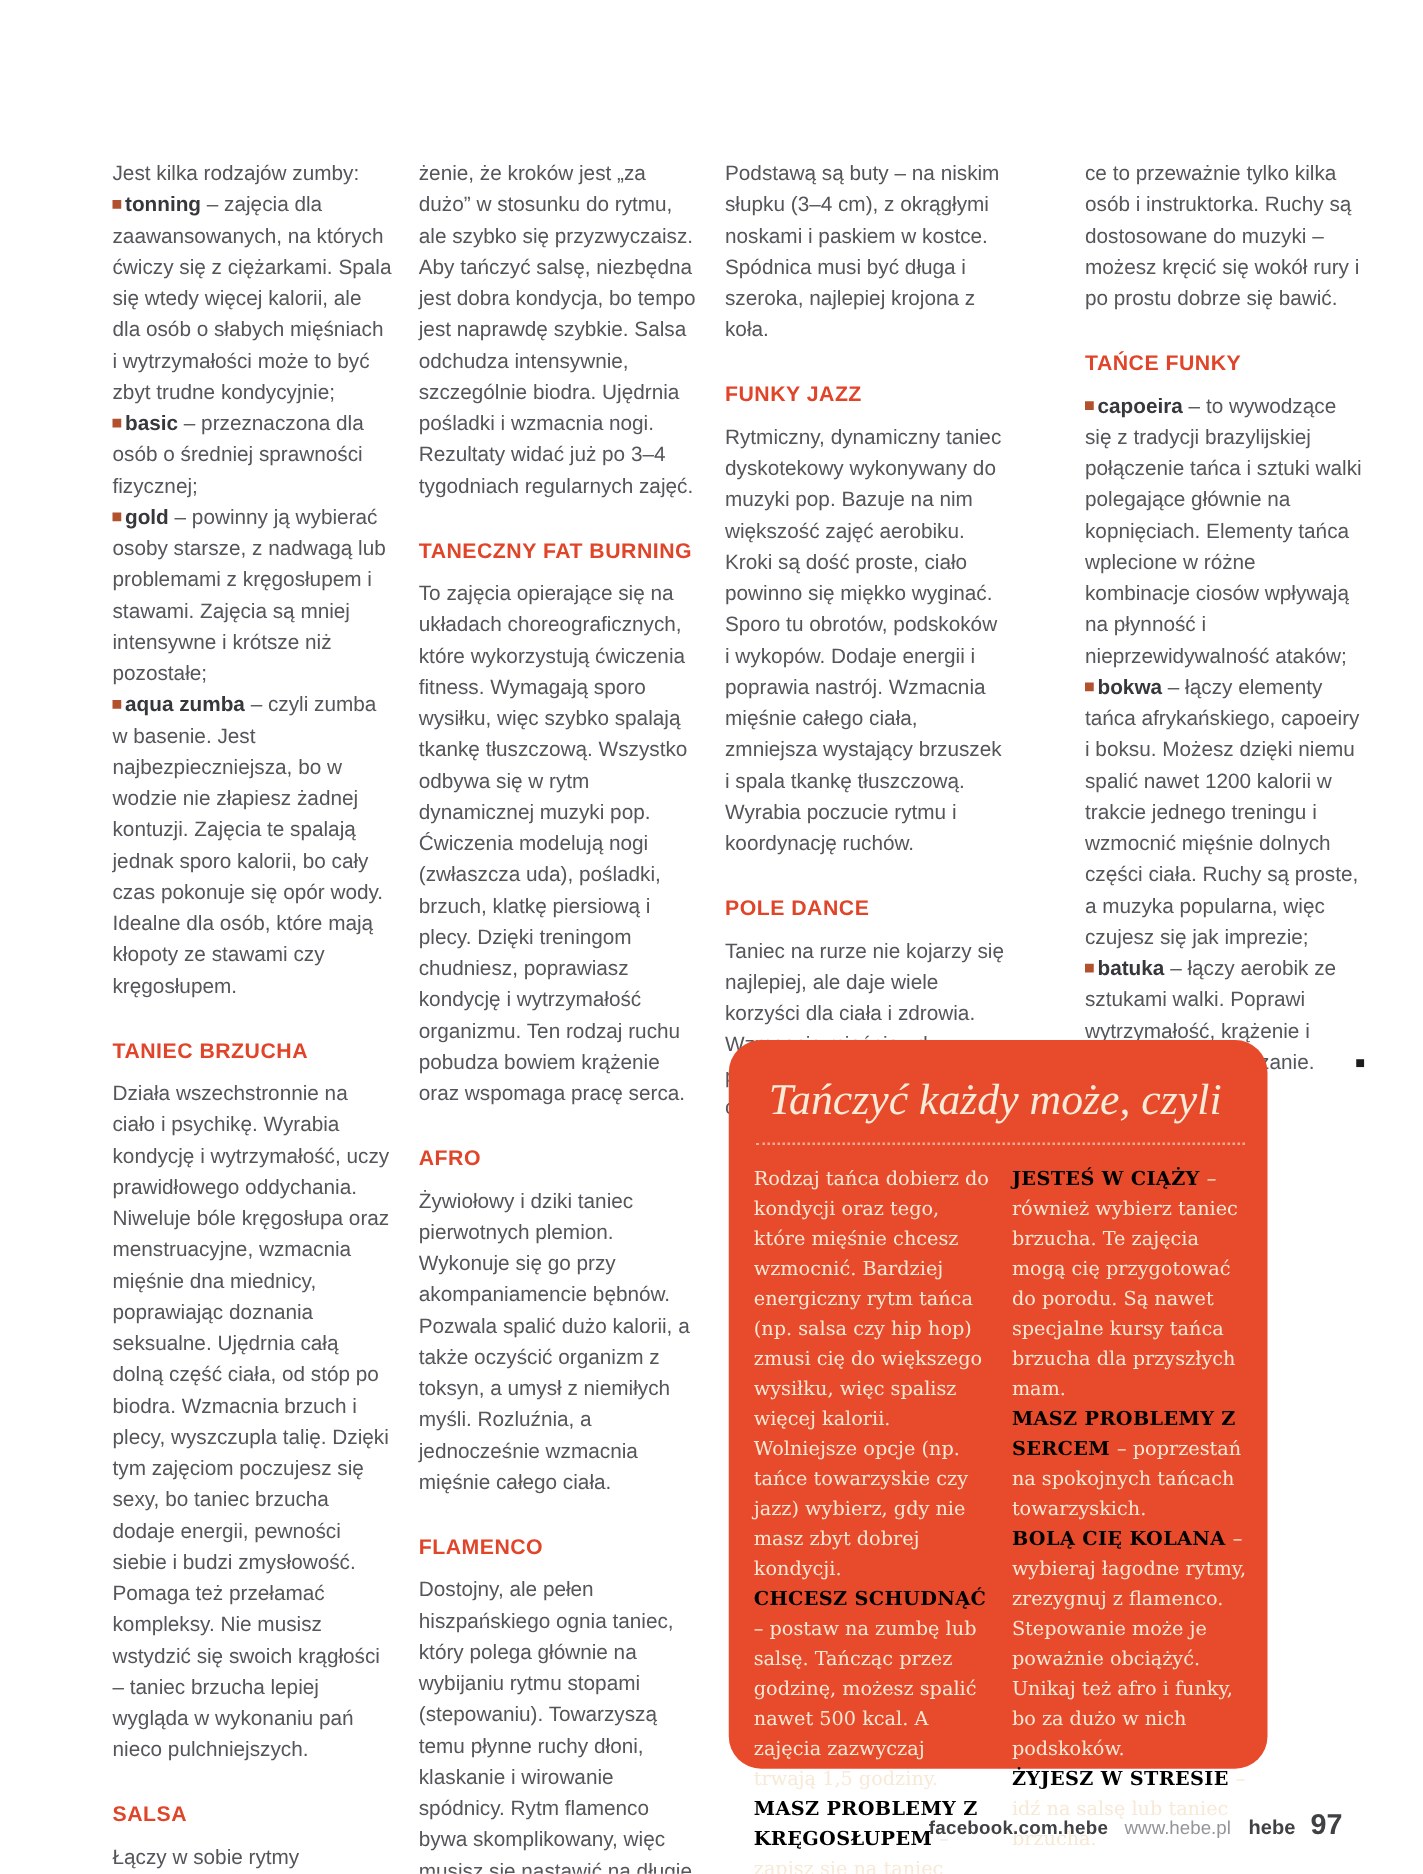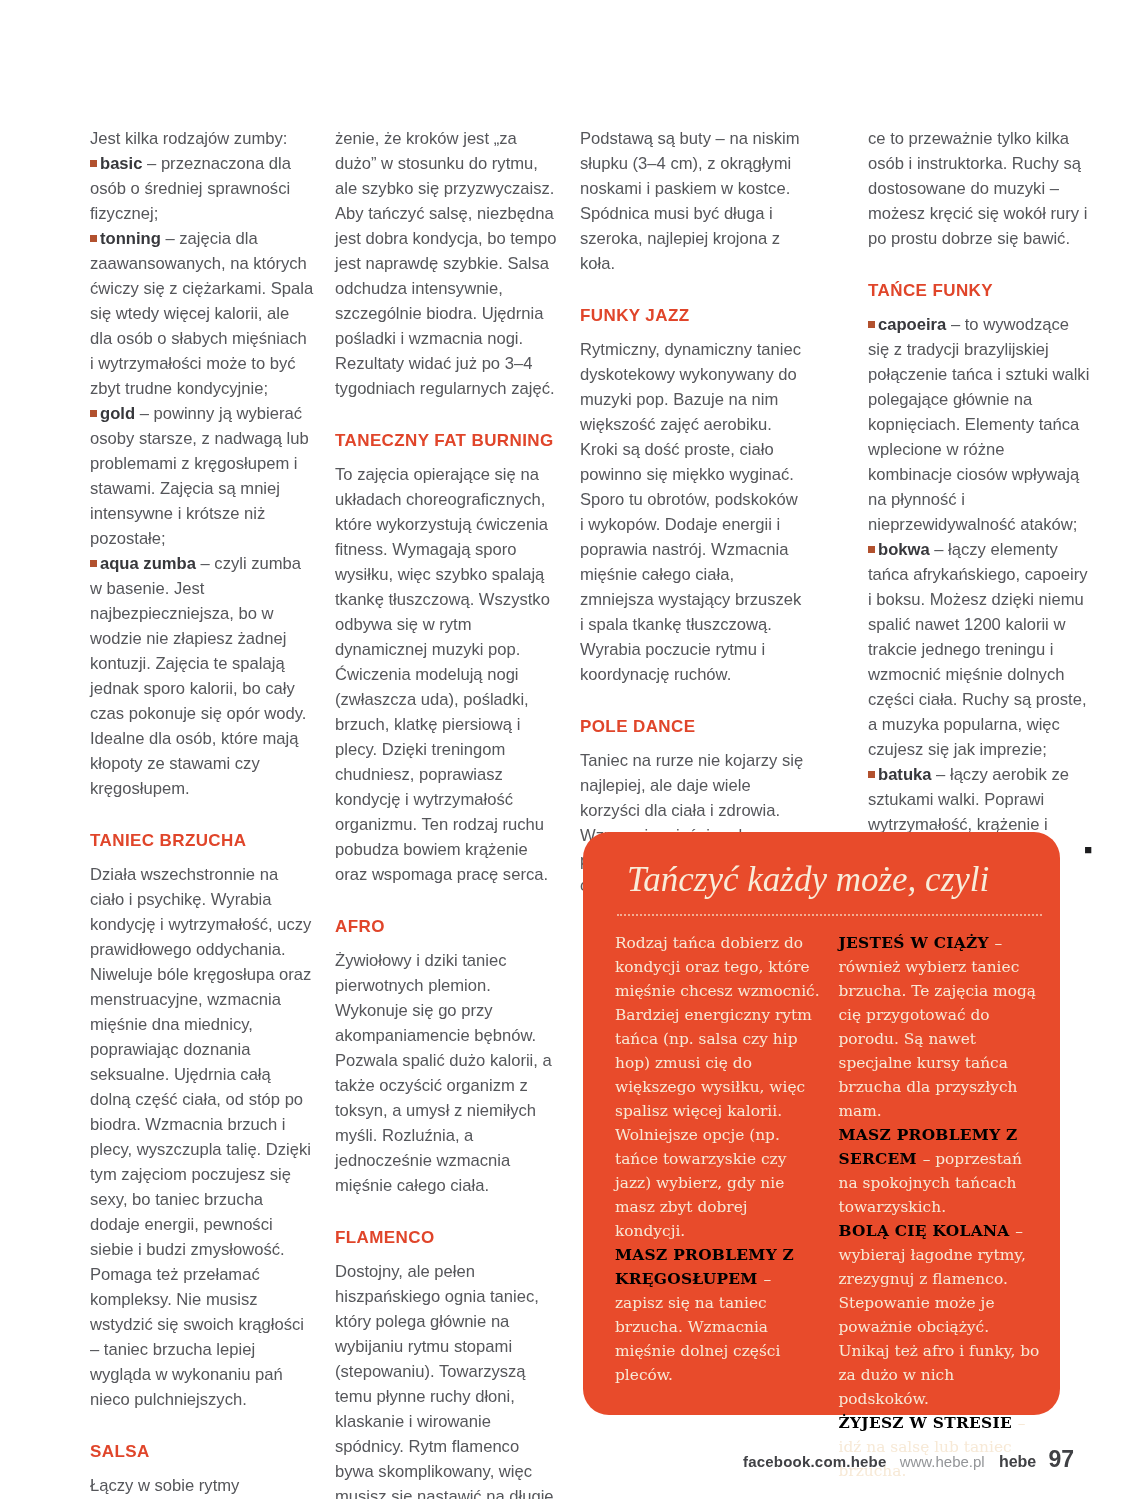--- a/index.html
+++ b/index.html
@@ -18,23 +18,23 @@
   }
   .col > :first-child{margin-top:0;}
   .bullet-square{
     display:inline-block;width:7px;height:7px;background:#b2512e;
     margin-right:3px;vertical-align:2px;
   }
   .bullet-term,.bold-term{font-weight:700;color:#37383c;}
   .endmark{float:right;color:#1c1c1e;font-size:13px;line-height:25px;}
   
   .advice-box{
-    position:absolute;left:583px;top:832px;width:477px;height:583px;
+    position:absolute;left:583px;top:832px;width:431px;height:583px;
     box-sizing:border-box;border-radius:26px;background:#e84b2b;
-    padding:22px 16px 0 32px;color:#f7e9d6;
+    padding:22px 16px 0 20px;color:#f7e9d6;
     font-family:"DejaVu Serif",serif;
   }
   .advice-title{
     font-family:"Liberation Serif",serif;font-style:italic;font-weight:400;
     font-size:35px;line-height:43px;color:#f8ecd9;margin:4px 0 0 12px;
   }
   .dotted-rule{border:0;border-top:2px dotted rgba(248,236,217,.6);
     margin:13px 2px 15px 2px;}
   .advice-cols{display:flex;gap:18px;}
   .advice-col{width:50%;font-size:15.4px;line-height:24px;}
@@ -50,22 +50,22 @@
   .footer .fb{font-weight:700;letter-spacing:.2px;}
   .footer .site{color:#939598;margin-left:9px;}
   .footer .brand{font-weight:700;margin-left:10px;font-size:16px;}
   .footer .pagenum{font-weight:700;font-size:23px;margin-left:8px;}
 </style>
 </head>
 <body>
 
 <div class="col" id="col1">
     <p>Jest kilka rodzajów zumby:</p>
+    <p><span class="bullet-square"></span><span class="bullet-term">tonning </span>– zajęcia dla zaawansowanych, na których ćwiczy się z ciężarkami. Spala się wtedy więcej kalorii, ale dla osób o słabych mięśniach i wytrzymałości może to być zbyt trudne kondycyjnie;</p>
     <p><span class="bullet-square"></span><span class="bullet-term">basic </span>– przeznaczona dla osób o średniej sprawności fizycznej;</p>
-    <p><span class="bullet-square"></span><span class="bullet-term">tonning </span>– zajęcia dla zaawansowanych, na których ćwiczy się z ciężarkami. Spala się wtedy więcej kalorii, ale dla osób o słabych mięśniach i wytrzymałości może to być zbyt trudne kondycyjnie;</p>
     <p><span class="bullet-square"></span><span class="bullet-term">gold </span>– powinny ją wybierać osoby starsze, z nadwagą lub problemami z kręgosłupem i stawami. Zajęcia są mniej intensywne i krótsze niż pozostałe;</p>
     <p><span class="bullet-square"></span><span class="bullet-term">aqua zumba </span>– czyli zumba w basenie. Jest najbezpieczniejsza, bo w wodzie nie złapiesz żadnej kontuzji. Zajęcia te spalają jednak sporo kalorii, bo cały czas pokonuje się opór wody. Idealne dla osób, które mają kłopoty ze stawami czy kręgosłupem.</p>
     <div class="section-heading">TANIEC BRZUCHA</div>
     <p>Działa wszechstronnie na ciało i psychikę. Wyrabia kondycję i wytrzymałość, uczy prawidłowego oddychania. Niweluje bóle kręgosłupa oraz menstruacyjne, wzmacnia mięśnie dna miednicy, poprawiając doznania seksualne. Ujędrnia całą dolną część ciała, od stóp po biodra. Wzmacnia brzuch i plecy, wyszczupla talię. Dzięki tym zajęciom poczujesz się sexy, bo taniec brzucha dodaje energii, pewności siebie i budzi zmysłowość. Pomaga też przełamać kompleksy. Nie musisz wstydzić się swoich krągłości – taniec brzucha lepiej wygląda w wykonaniu pań nieco pulchniejszych.</p>
     <div class="section-heading">SALSA</div>
     <p>Łączy w sobie rytmy latynoamerykańskie i afrykańskie. Jej główne cechy to szybkie ruchy stóp i miękkie ruchy bioder. Na początku możesz mieć wra-</p>
   </div>
 <div class="col" id="col2">
     <p>żenie, że kroków jest „za dużo” w stosunku do rytmu, ale szybko się przyzwyczaisz. Aby tańczyć salsę, niezbędna jest dobra kondycja, bo tempo jest naprawdę szybkie. Salsa odchudza intensywnie, szczególnie biodra. Ujędrnia pośladki i wzmacnia nogi. Rezultaty widać już po 3–4 tygodniach regularnych zajęć.</p>
     <div class="section-heading">TANECZNY FAT BURNING</div>
@@ -91,20 +91,21 @@
   </div>
 
 <div class="advice-box">
   <div class="advice-title">
     <span>Tańczyć każdy może, czyli</span><br>
   </div>
   <hr class="dotted-rule">
   <div class="advice-cols">
     <div class="advice-col" id="boxcol1">
         <p>Rodzaj tańca dobierz do kondycji oraz tego, które mięśnie chcesz wzmocnić. Bardziej energiczny rytm tańca (np. salsa czy hip hop) zmusi cię do większego wysiłku, więc spalisz więcej kalorii. Wolniejsze opcje (np. tańce towarzyskie czy jazz) wybierz, gdy nie masz zbyt dobrej kondycji.</p>
+        <p class="advice-entry"><span class="advice-term">CHCESZ SCHUDNĄĆ </span>– postaw na zumbę lub salsę. Tańcząc przez godzinę, możesz spalić nawet 500 kcal. A zajęcia zazwyczaj trwają 1,5 godziny.</p>
         <p class="advice-entry"><span class="advice-term">MASZ PROBLEMY Z KRĘGOSŁUPEM </span>– zapisz się na taniec brzucha. Wzmacnia mięśnie dolnej części pleców.</p>
       </div>
     <div class="advice-col" id="boxcol2">
         <p class="advice-entry"><span class="advice-term">JESTEŚ W CIĄŻY </span>– również wybierz taniec brzucha. Te zajęcia mogą cię przygotować do porodu. Są nawet specjalne kursy tańca brzucha dla przyszłych mam.</p>
         <p class="advice-entry"><span class="advice-term">MASZ PROBLEMY Z SERCEM </span>– poprzestań na spokojnych tańcach towarzyskich.</p>
         <p class="advice-entry"><span class="advice-term">BOLĄ CIĘ KOLANA </span>– wybieraj łagodne rytmy, zrezygnuj z flamenco. Stepowanie może je poważnie obciążyć. Unikaj też afro i funky, bo za dużo w nich podskoków.</p>
         <p class="advice-entry"><span class="advice-term">ŻYJESZ W STRESIE </span>– idź na salsę lub taniec brzucha.</p>
       </div>
   </div>
 </div>

